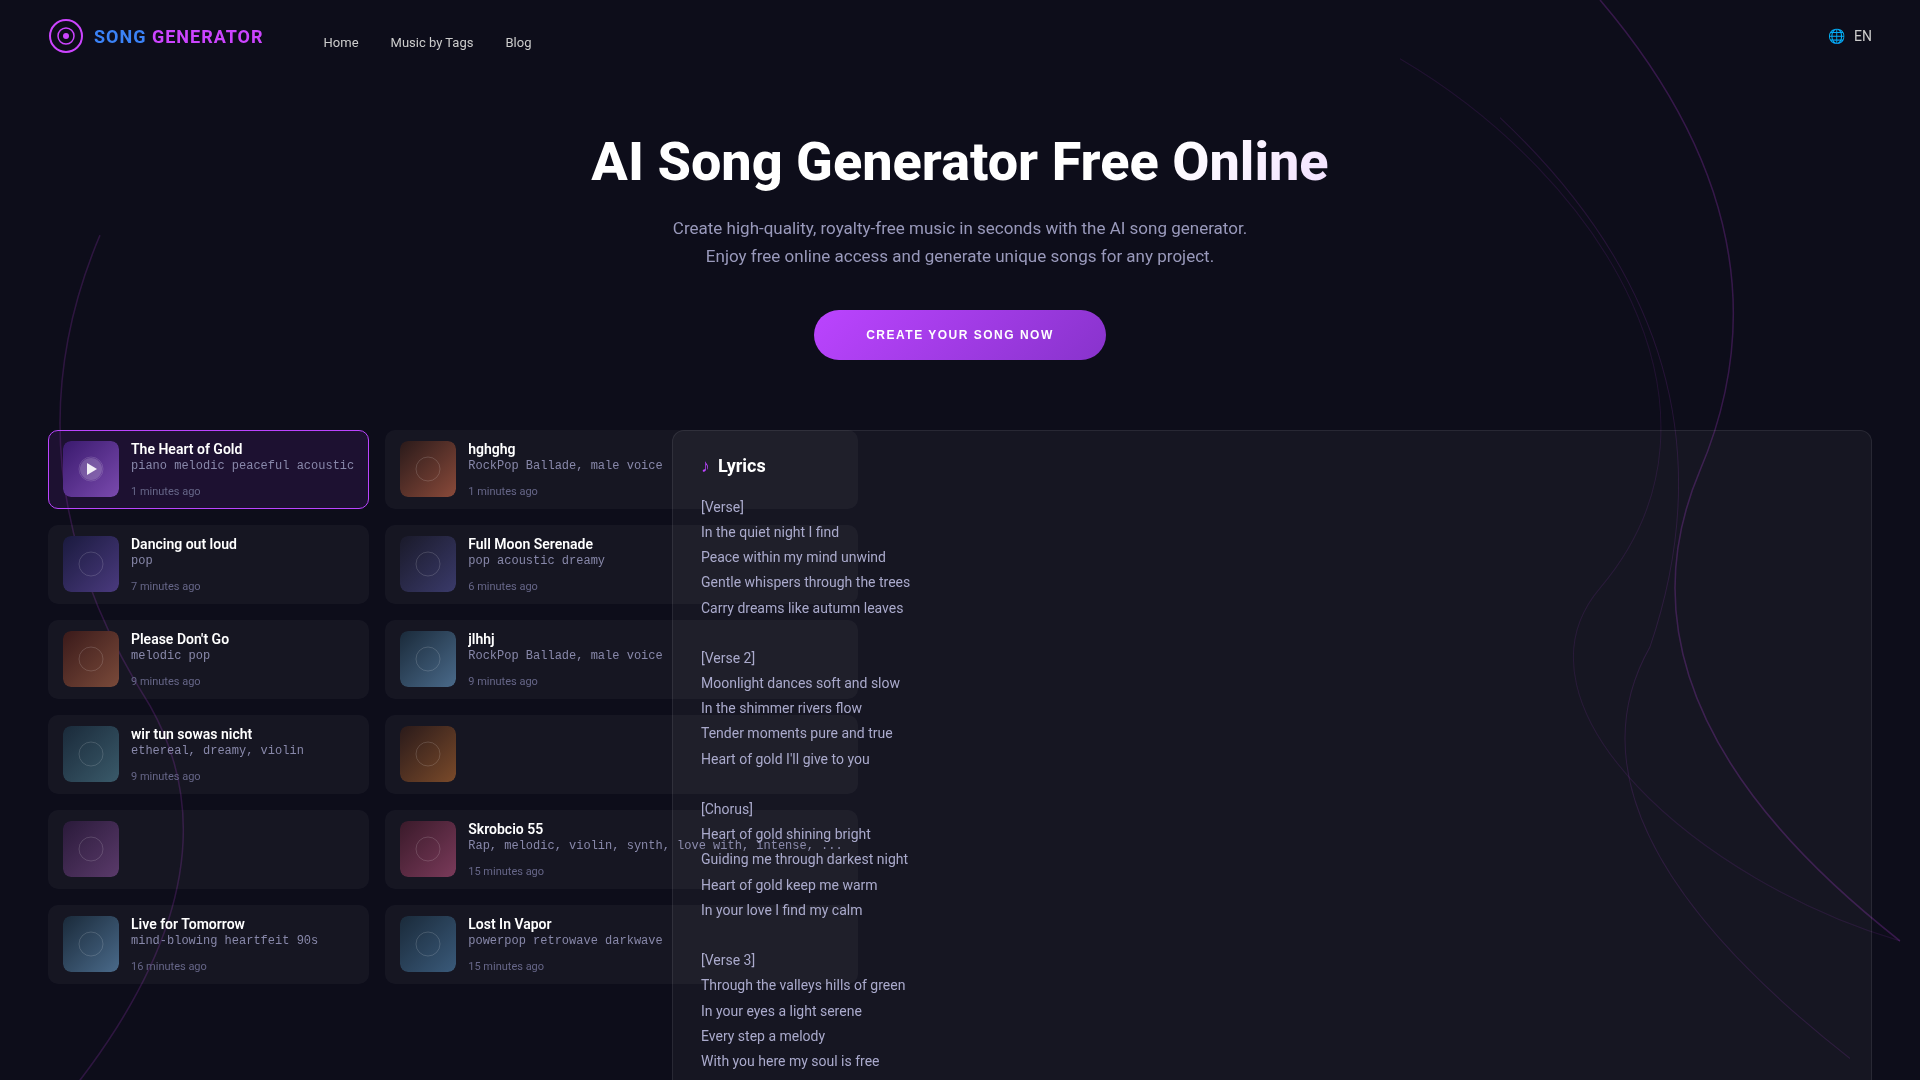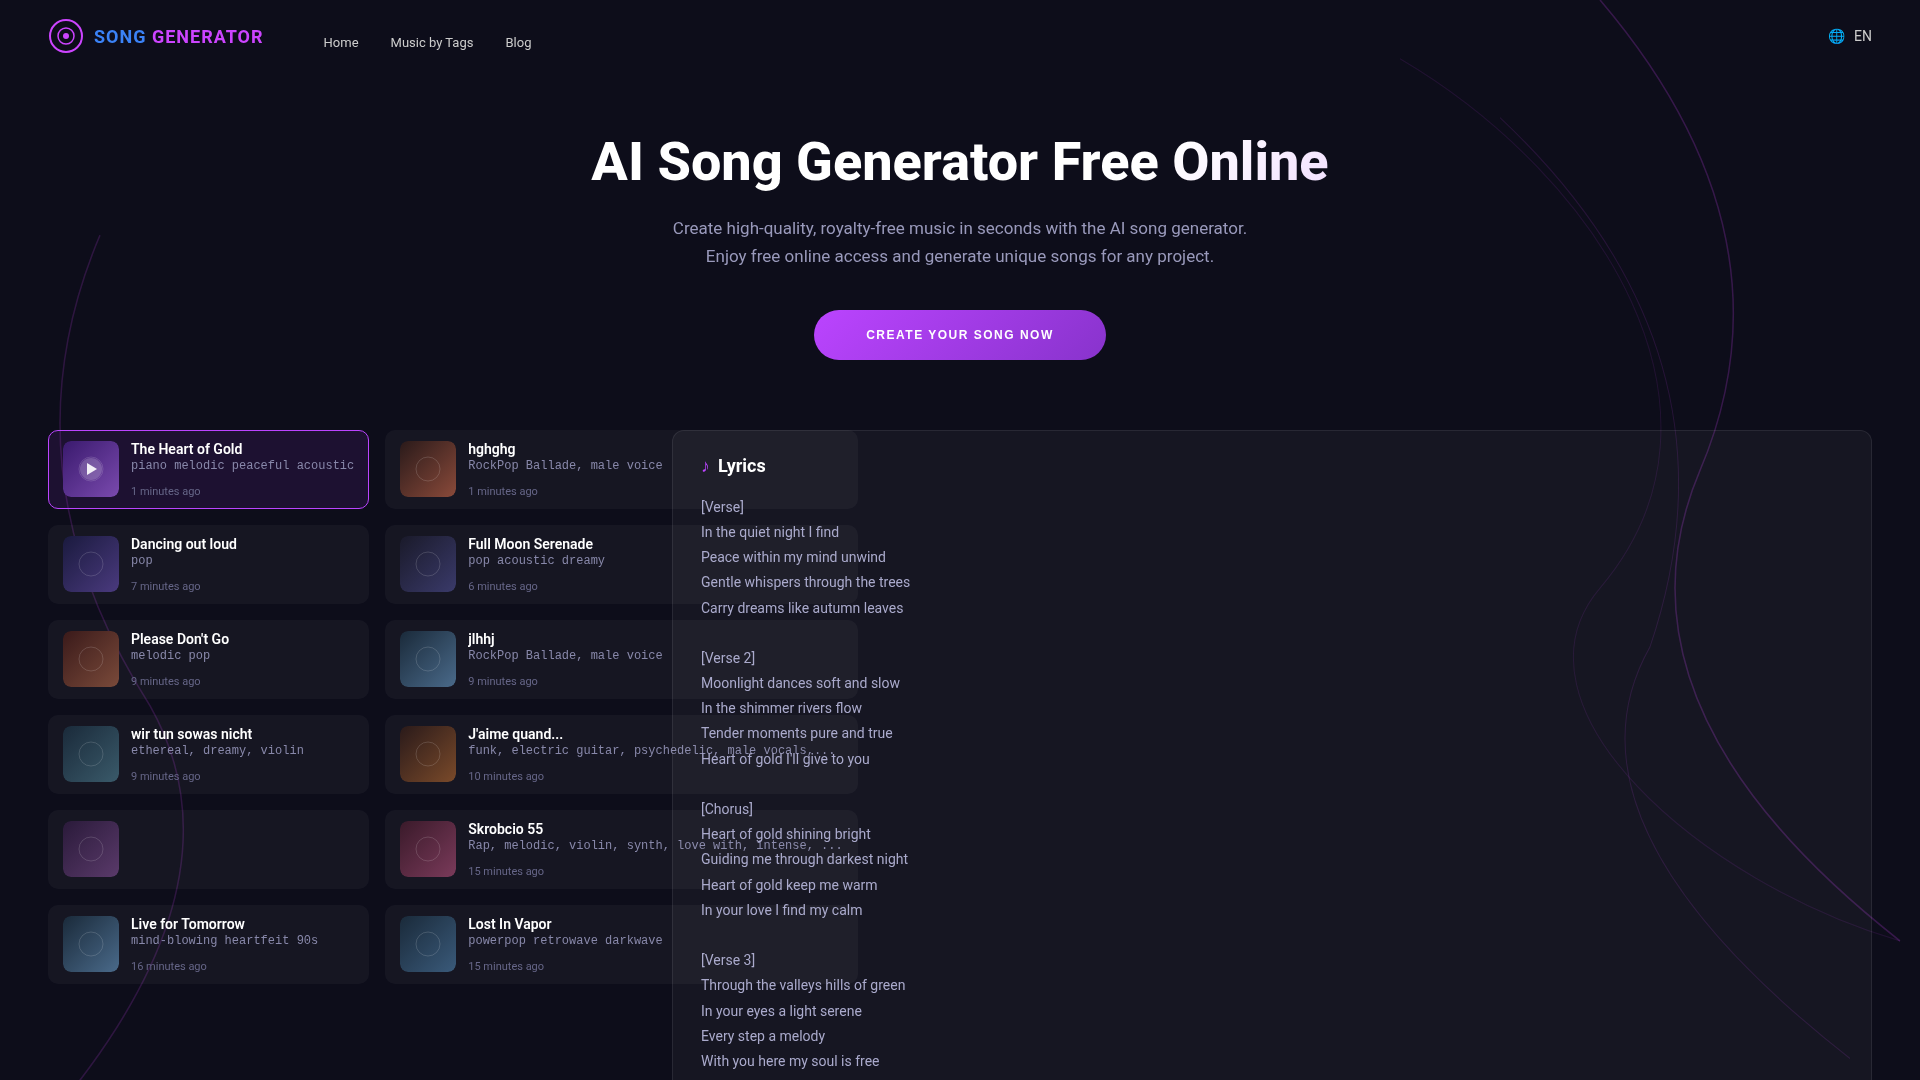--- a/index.html
+++ b/index.html
@@ -399,25 +399,20 @@
         <div class="song-thumb"><svg class="song-thumb-bg" viewBox="0 0 56 56" xmlns="http://www.w3.org/2000/svg">
             <defs>
               <linearGradient id="g10" x1="0%" y1="0%" x2="100%" y2="100%">
                 <stop offset="0%" stop-color="#2a1a1a"></stop>
                 <stop offset="100%" stop-color="#7a4a2a"></stop>
               </linearGradient>
             </defs>
             <rect width="56" height="56" fill="url(#g10)"></rect>
             <circle cx="28" cy="28" r="12" fill="none" stroke="rgba(255,255,255,0.15)" stroke-width="1"></circle>
           </svg></div>
-        <div class="song-info">
-          <div class="song-title">J'aime quand...</div>
-          <div class="song-genre">funk, electric guitar, psychedelic, male vocals,...</div>
-          <div class="song-time">10 minutes ago</div>
-        </div>
       </div>
       <div class="song-card">
         <div class="song-thumb"><svg class="song-thumb-bg" viewBox="0 0 56 56" xmlns="http://www.w3.org/2000/svg">
             <defs>
               <linearGradient id="g5" x1="0%" y1="0%" x2="100%" y2="100%">
                 <stop offset="0%" stop-color="#2a1a3a"></stop>
                 <stop offset="100%" stop-color="#5a3a6a"></stop>
               </linearGradient>
             </defs>
             <rect width="56" height="56" fill="url(#g5)"></rect>

